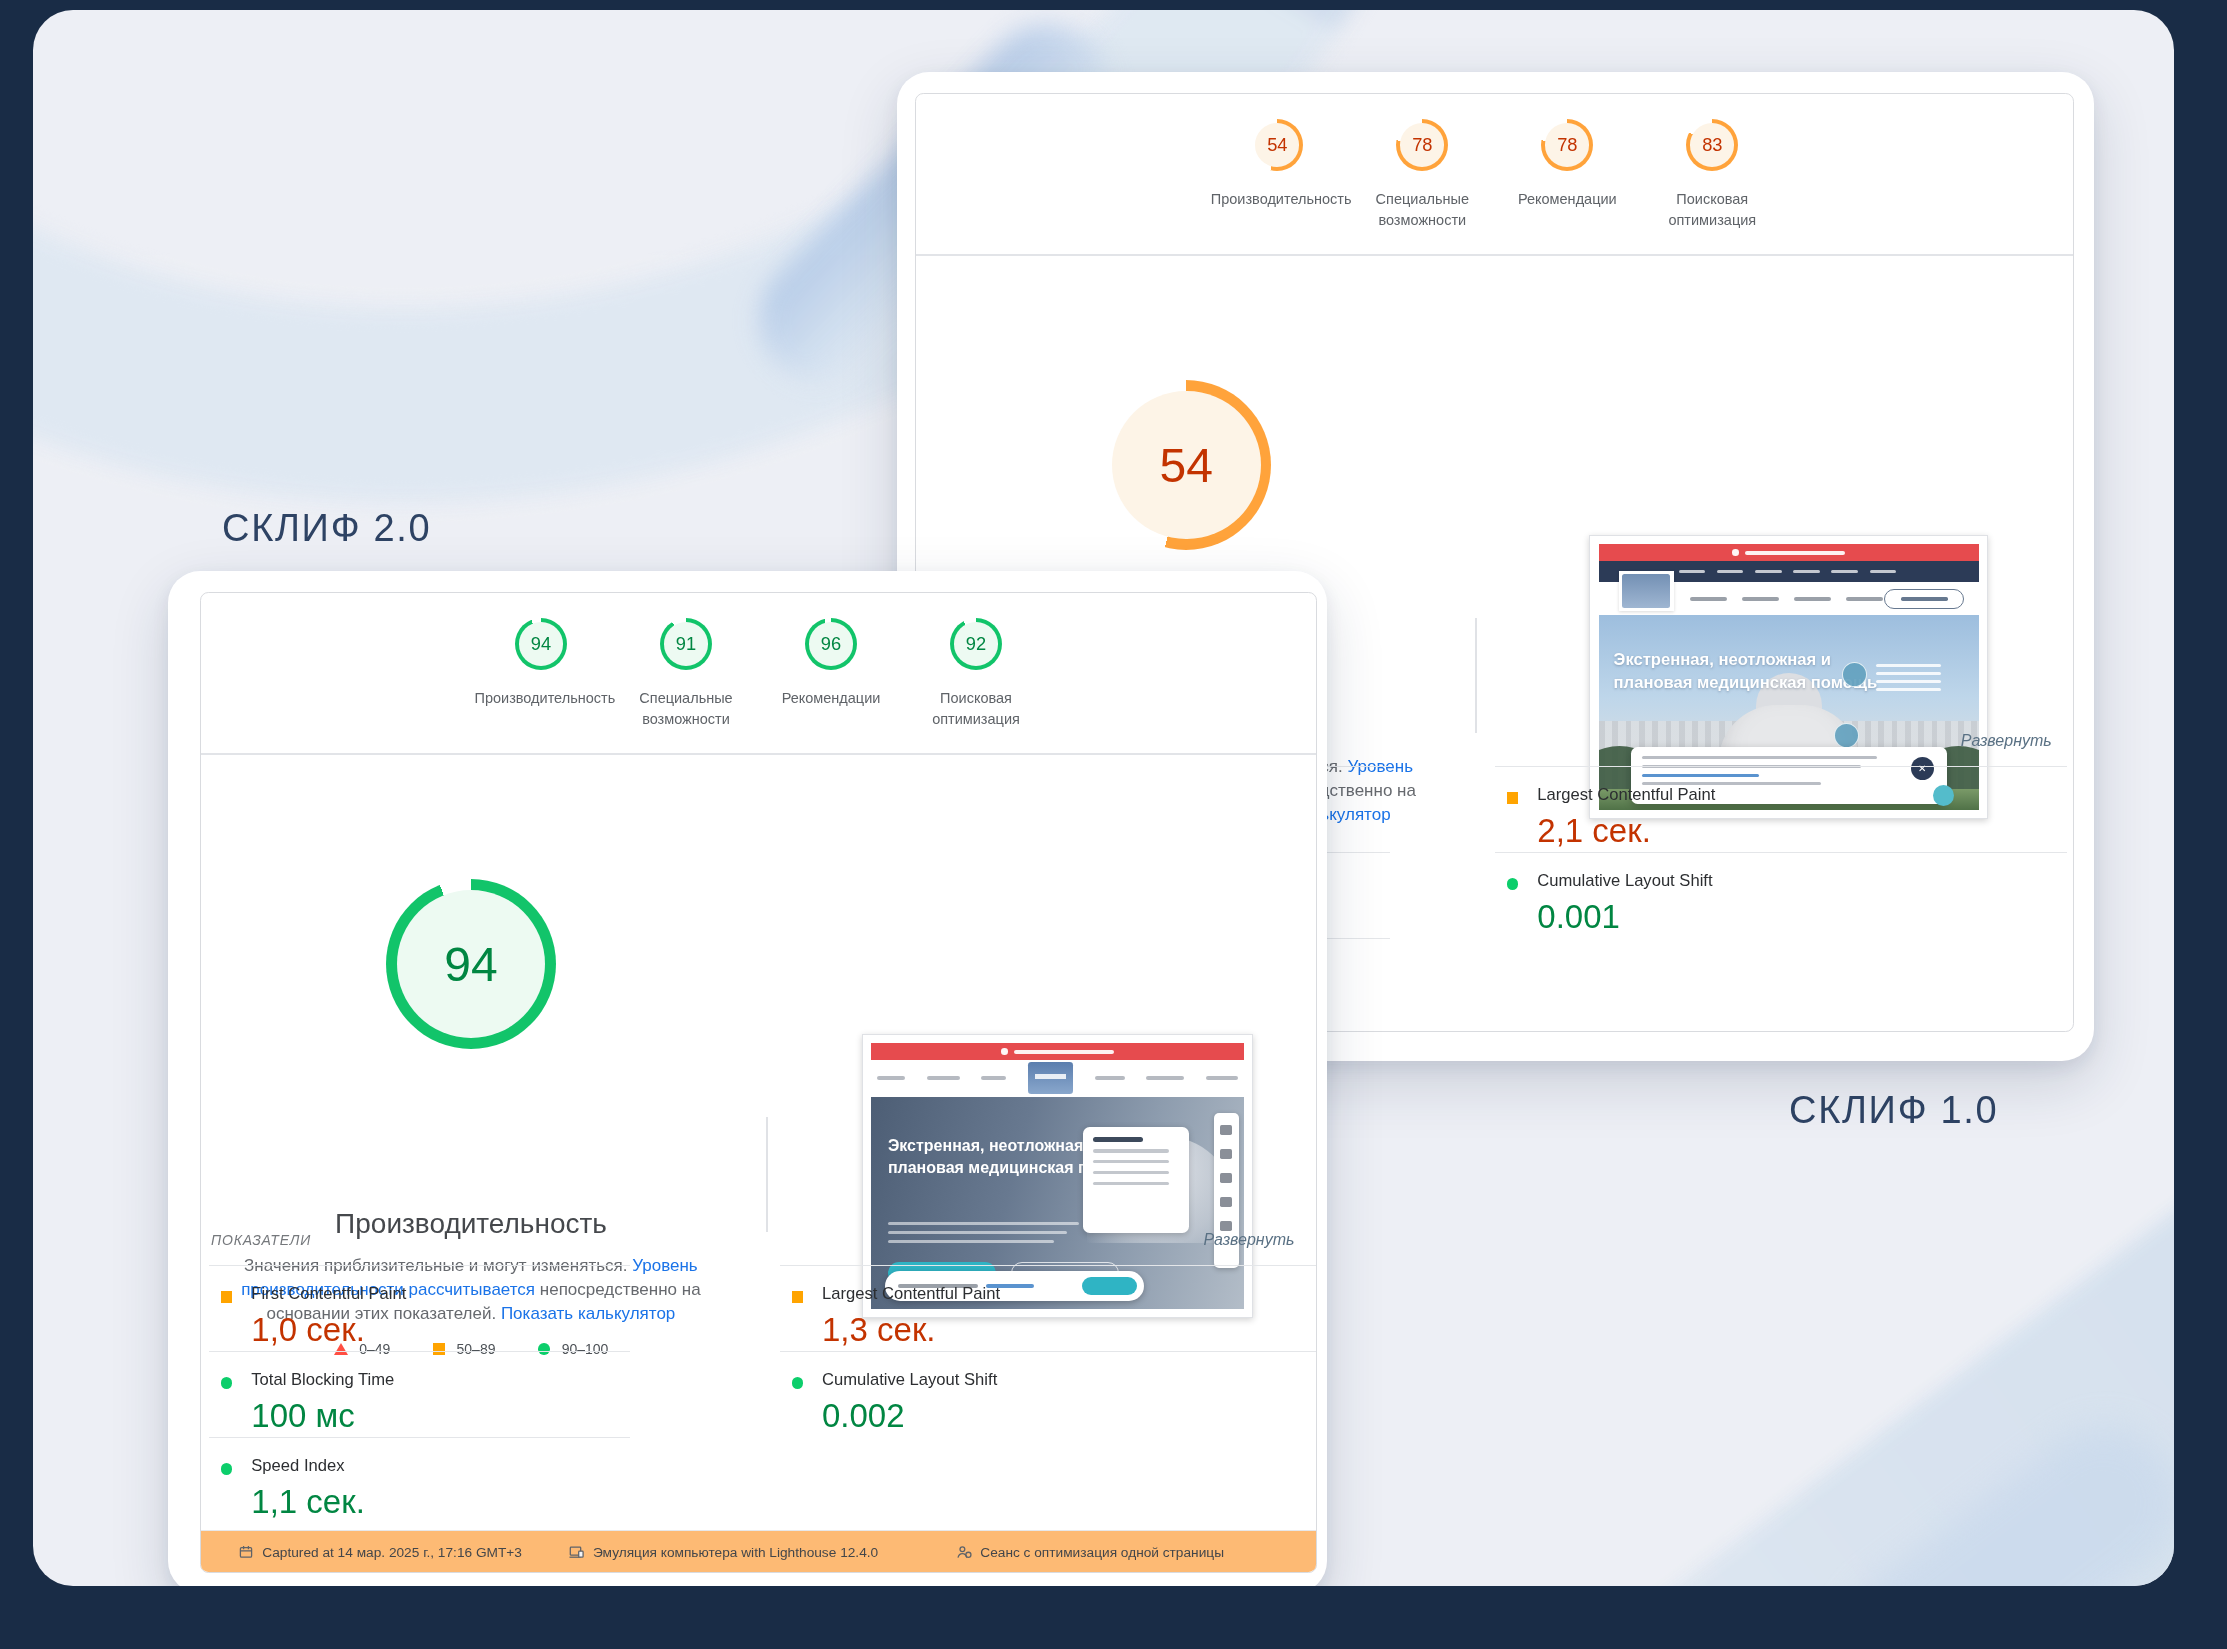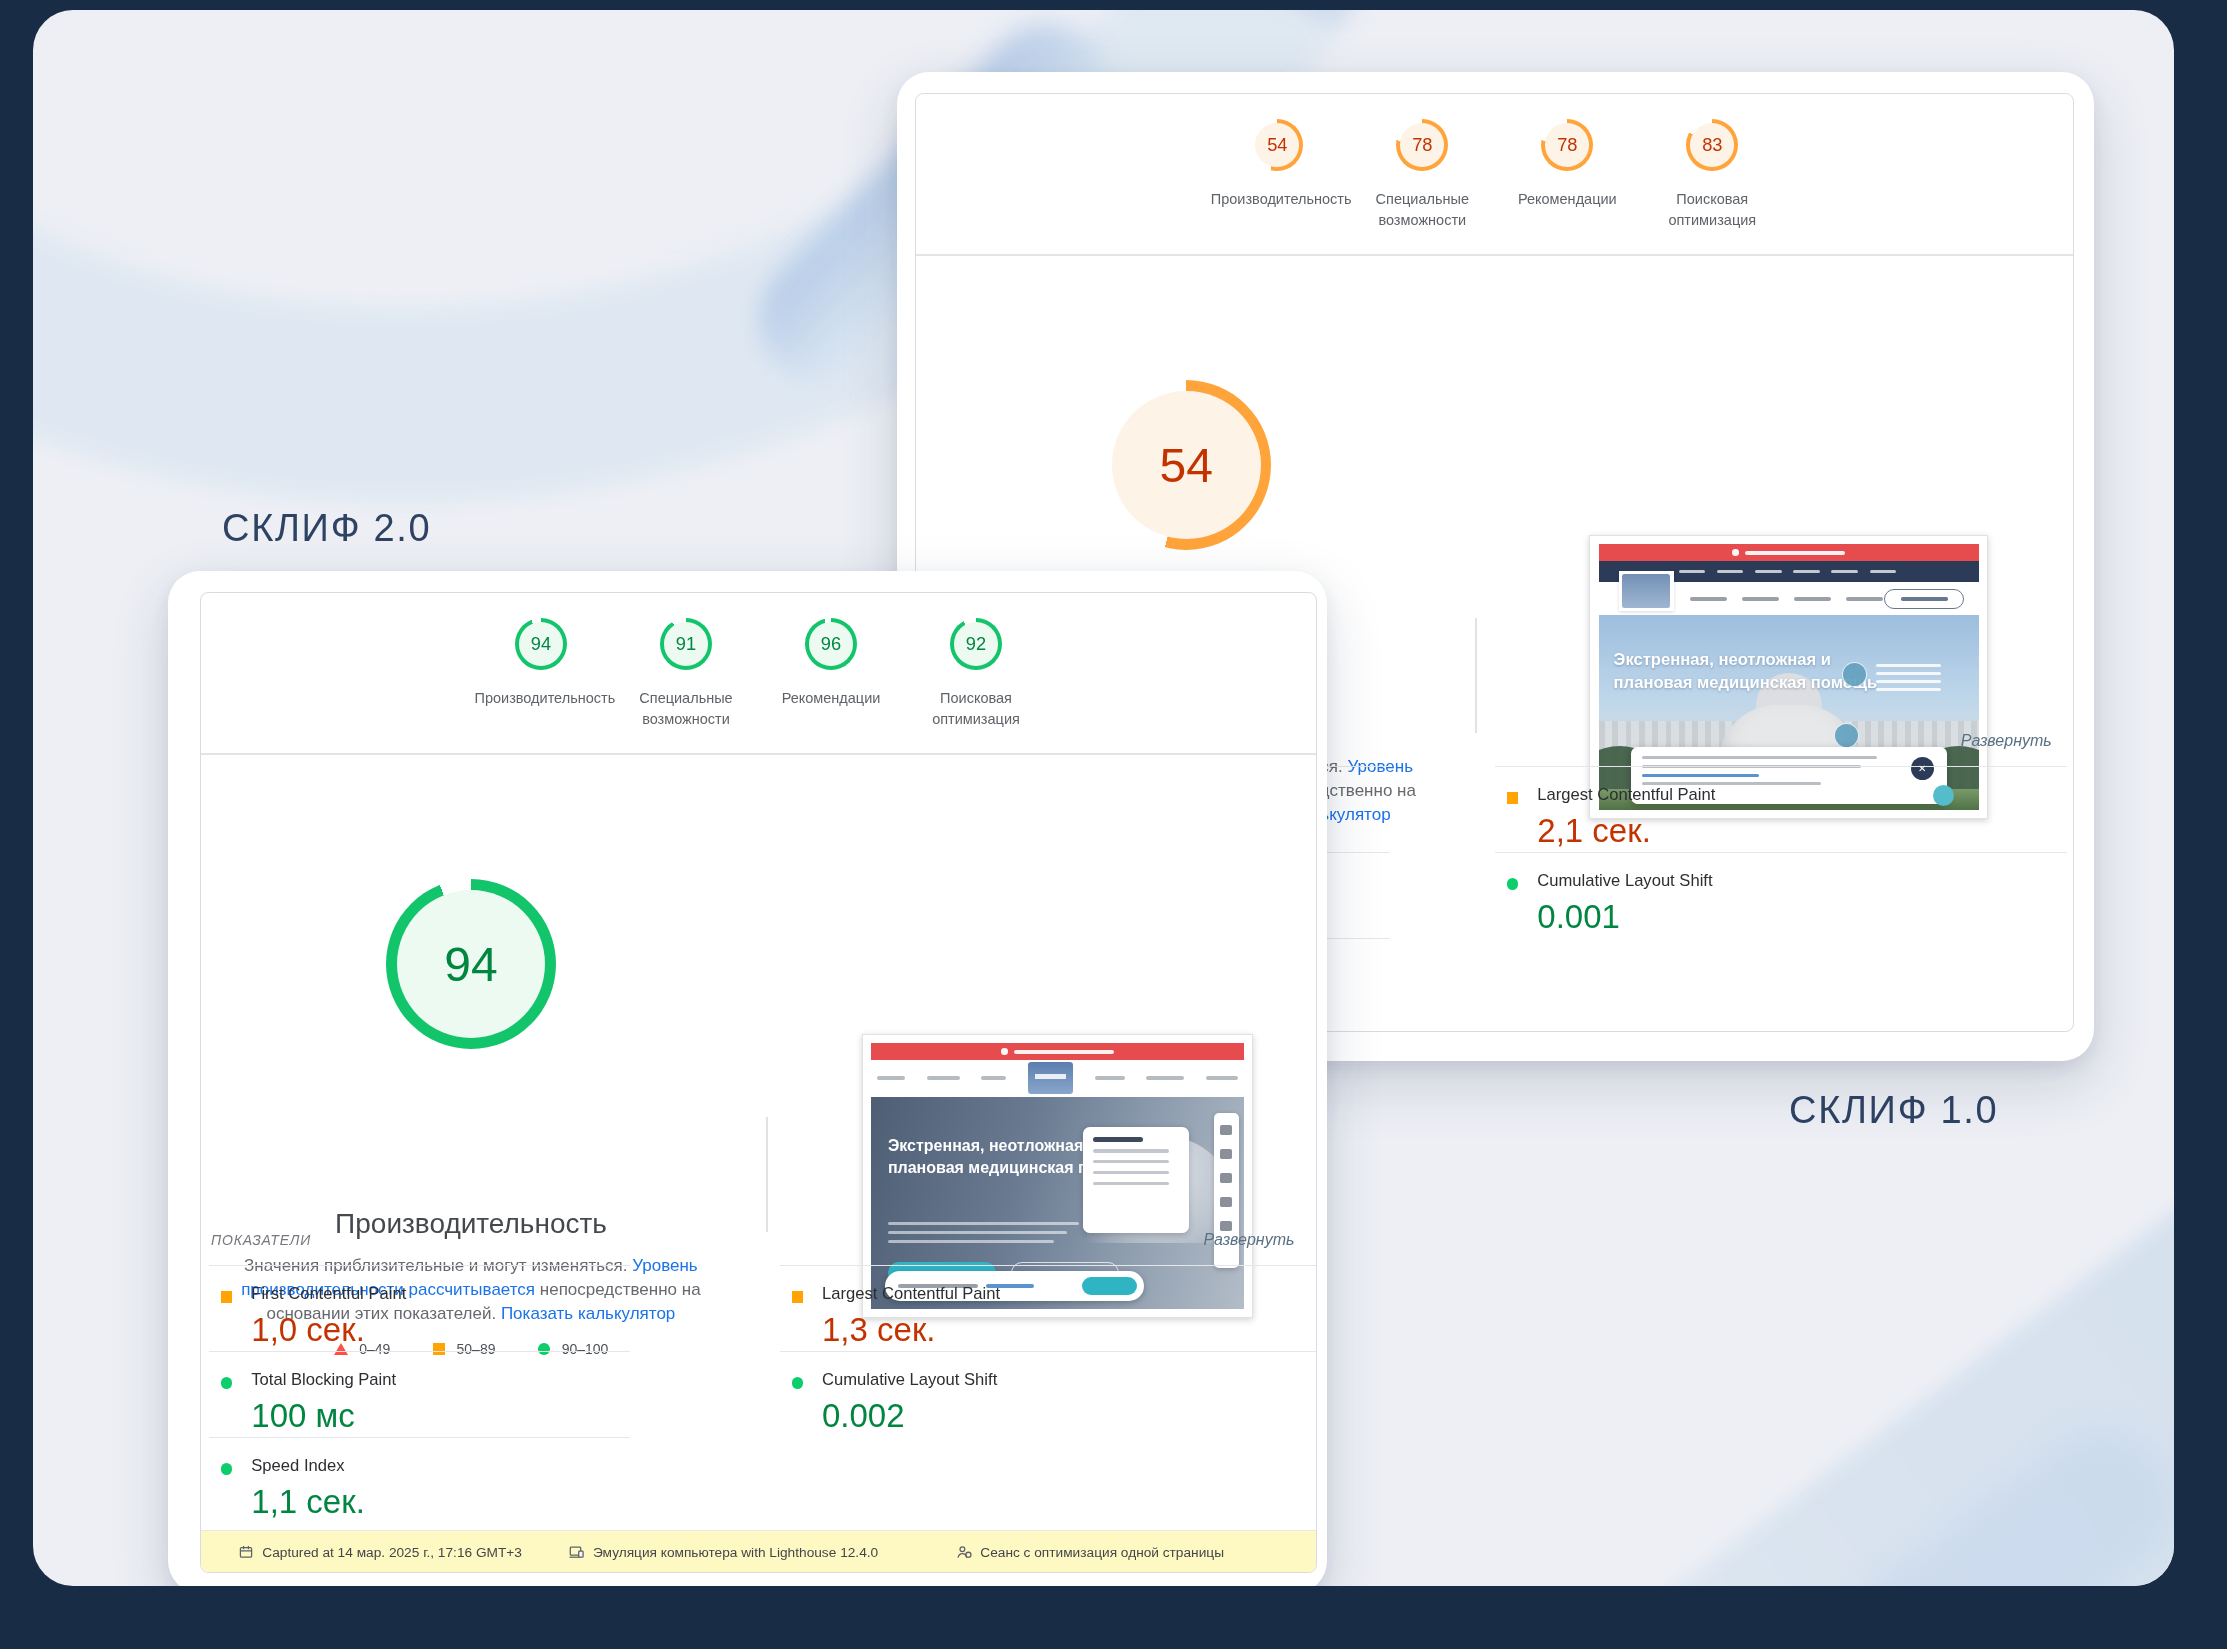--- a/index.html
+++ b/index.html
@@ -155,21 +155,21 @@
   .card-front .mcol-right { left:579px; width:538px; }
   .card-back  .mcol-left  { left:8.3px;  width:465px; }
   .card-back  .mcol-right { left:579px; width:572px; }
   .mrow { position:relative; height:86px; border-top:1.7px solid #e4e6e9; }
   .micon { position:absolute; left:11.6px; top:25px; width:11.6px; height:11.6px; background:var(--ic,#ffa400); }
   .micon.round { border-radius:50%; }
   .m-name { position:absolute; left:42px; top:18.3px; font-size:16.6px; color:#2c2e31; }
   .m-value { position:absolute; left:42px; top:45px; font-size:33px; color:var(--vc,#018642); }
 
   
-  .cfooter { position:absolute; left:0; right:0; bottom:0; height:42px; background:#fef9c3; border-top:0.8px solid #e7e8ea; }
+  .cfooter { position:absolute; left:0; right:0; bottom:0; height:42px; background:#fdba74; border-top:0.8px solid #e7e8ea; }
   .f-item { position:absolute; top:0; height:42px; display:flex; align-items:center; gap:8.3px;
             font-size:13.7px; color:#43464a; }
   .f-item svg { flex:0 0 auto; }
   .fi-1 { left:37px; } .fi-2 { left:367px; } .fi-3 { left:755px; }
 </style>
 </head>
 <body>
 
 <div class="panel">
   <div class="swirl sw-arc"></div>
@@ -431,21 +431,21 @@
       </div>
 
       <div class="mcol mcol-left">
         <div class="mrow">
           <span class="micon" style="--ic: #ffa400;"></span>
           <span class="m-name">First Contentful Paint</span>
           <span class="m-value" style="--vc: #c33300;">1,0 сек.</span>
         </div>
         <div class="mrow">
           <span class="micon round" style="--ic: #0cce6b;"></span>
-          <span class="m-name">Total Blocking Paint</span>
+          <span class="m-name">Total Blocking Time</span>
           <span class="m-value" style="--vc: #018642;">100 мс</span>
         </div>
         <div class="mrow">
           <span class="micon round" style="--ic: #0cce6b;"></span>
           <span class="m-name">Speed Index</span>
           <span class="m-value" style="--vc: #018642;">1,1 сек.</span>
         </div>
       </div>
       <div class="mcol mcol-right">
         <div class="mrow">

